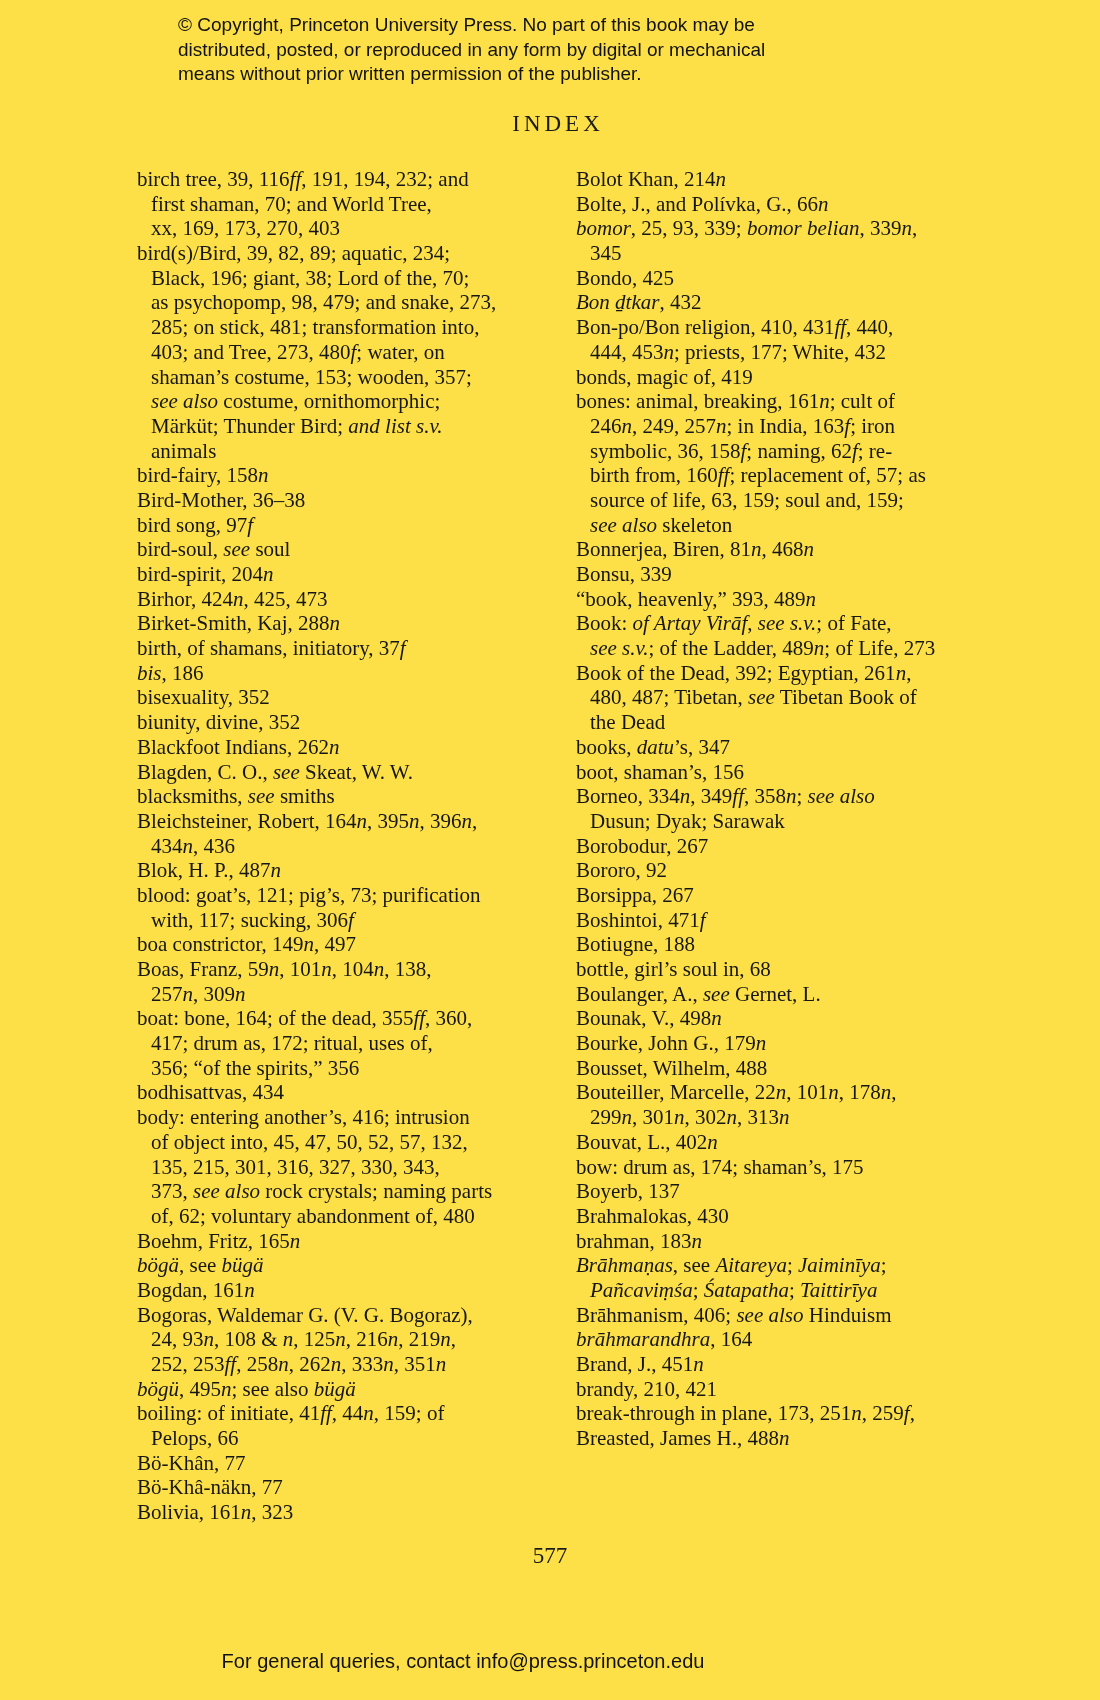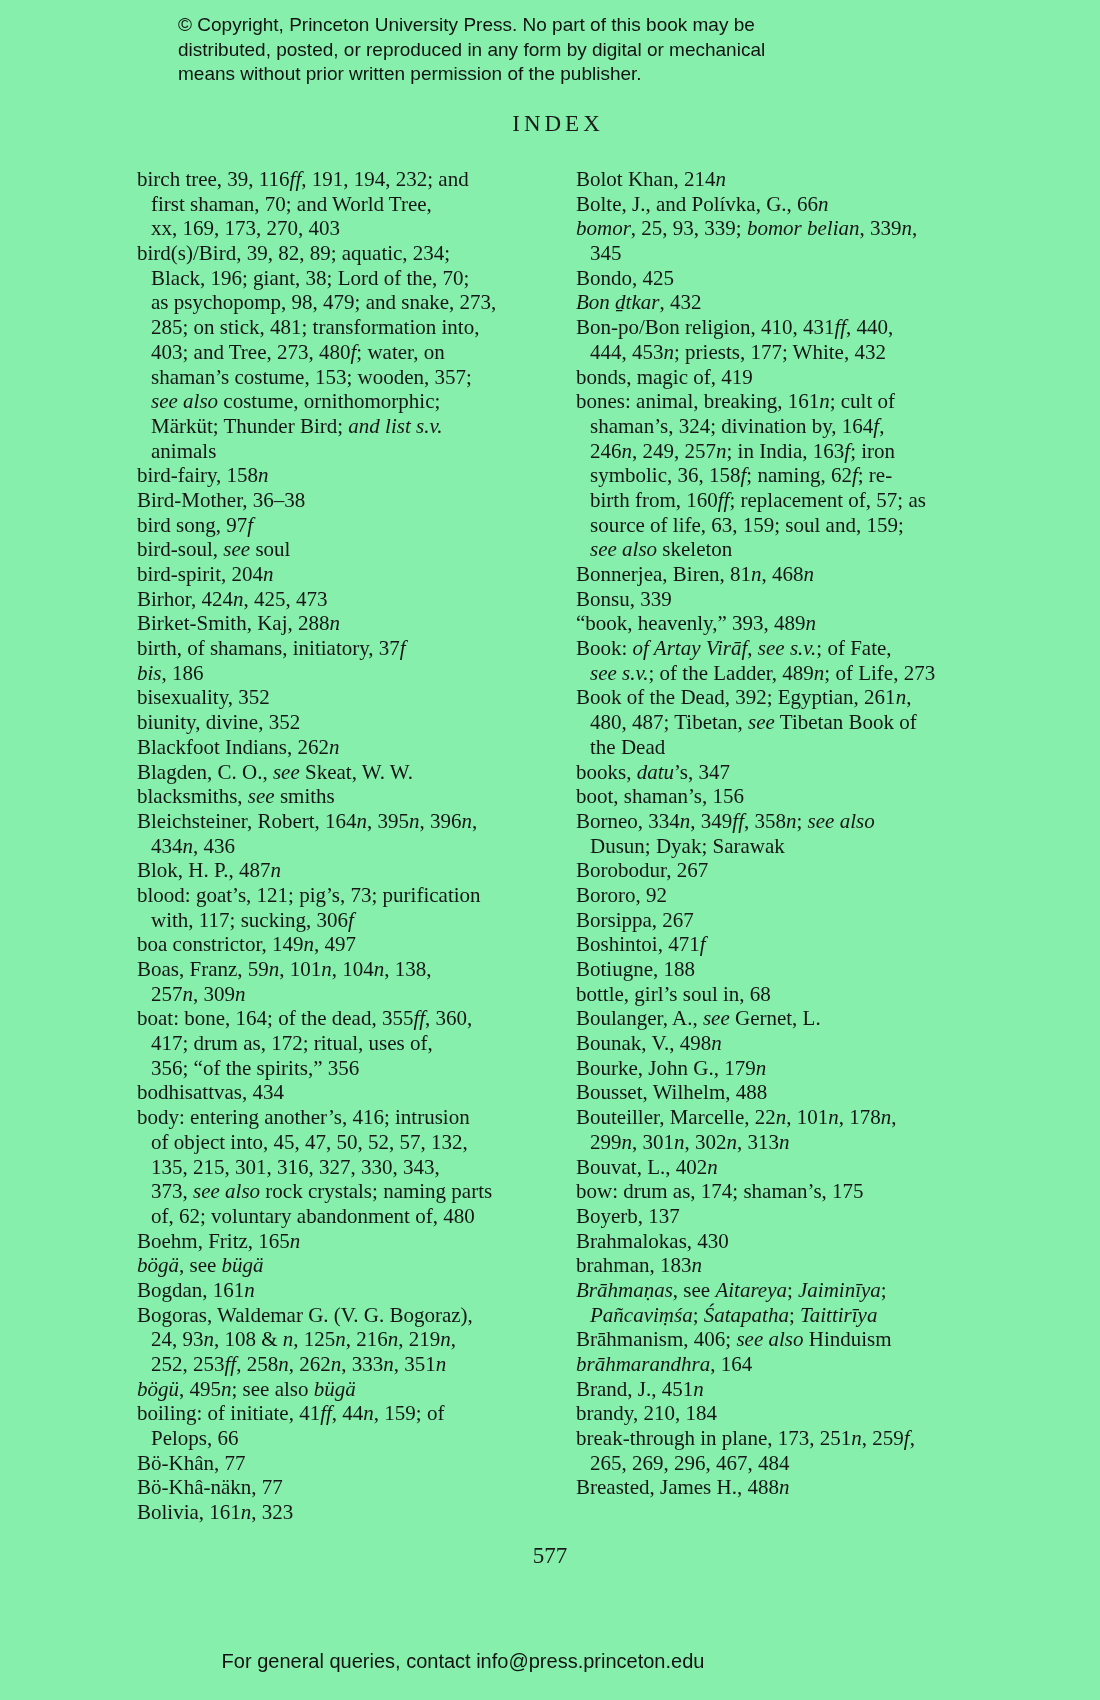--- a/index.html
+++ b/index.html
@@ -1,17 +1,17 @@
 <!DOCTYPE html>
 <html><head>
 <meta charset="utf-8">
 <style>
   html,body { margin:0; padding:0; background:#ffffff; }
   .page {
-    position:relative; width:1100px; height:1700px; background:#86efac;
+    position:relative; width:1100px; height:1700px; background:#fde047;
     color:#1b1b1b; overflow:hidden;
   }
   .copyright {
     position:absolute; left:178px; top:12px;
     font-family:"Liberation Sans", sans-serif;
     font-size:19px; line-height:25px; color:#121212;
   }
   .heading {
     position:absolute; top:111px; left:0; width:1100px; margin:0;
     text-align:center; font-family:"Liberation Serif", serif;
@@ -111,21 +111,20 @@
       <div class="line"><span>Bolot Khan, 214</span><span class="it">n</span></div>
       <div class="line"><span>Bolte, J., and Polívka, G., 66</span><span class="it">n</span></div>
       <div class="line"><span class="it">bomor</span><span>, 25, 93, 339; </span><span class="it">bomor belian</span><span>, 339</span><span class="it">n</span><span>,</span></div>
       <div class="line ind"><span>345</span></div>
       <div class="line"><span>Bondo, 425</span></div>
       <div class="line"><span class="it">Bon ḏtkar</span><span>, 432</span></div>
       <div class="line"><span>Bon-po/Bon religion, 410, 431</span><span class="it">ff</span><span>, 440,</span></div>
       <div class="line ind"><span>444, 453</span><span class="it">n</span><span>; priests, 177; White, 432</span></div>
       <div class="line"><span>bonds, magic of, 419</span></div>
       <div class="line"><span>bones: animal, breaking, 161</span><span class="it">n</span><span>; cult of</span></div>
-      <div class="line ind"><span>shaman’s, 324; divination by, 164</span><span class="it">f</span><span>,</span></div>
       <div class="line ind"><span>246</span><span class="it">n</span><span>, 249, 257</span><span class="it">n</span><span>; in India, 163</span><span class="it">f</span><span>; iron</span></div>
       <div class="line ind"><span>symbolic, 36, 158</span><span class="it">f</span><span>; naming, 62</span><span class="it">f</span><span>; re-</span></div>
       <div class="line ind"><span>birth from, 160</span><span class="it">ff</span><span>; replacement of, 57; as</span></div>
       <div class="line ind"><span>source of life, 63, 159; soul and, 159;</span></div>
       <div class="line ind"><span class="it">see also</span><span> skeleton</span></div>
       <div class="line"><span>Bonnerjea, Biren, 81</span><span class="it">n</span><span>, 468</span><span class="it">n</span></div>
       <div class="line"><span>Bonsu, 339</span></div>
       <div class="line"><span>“book, heavenly,” 393, 489</span><span class="it">n</span></div>
       <div class="line"><span>Book: </span><span class="it">of Artay Virāf</span><span>, </span><span class="it">see s.v.</span><span>; of Fate,</span></div>
       <div class="line ind"><span class="it">see s.v.</span><span>; of the Ladder, 489</span><span class="it">n</span><span>; of Life, 273</span></div>
@@ -151,23 +150,22 @@
       <div class="line"><span>Bouvat, L., 402</span><span class="it">n</span></div>
       <div class="line"><span>bow: drum as, 174; shaman’s, 175</span></div>
       <div class="line"><span>Boyerb, 137</span></div>
       <div class="line"><span>Brahmalokas, 430</span></div>
       <div class="line"><span>brahman, 183</span><span class="it">n</span></div>
       <div class="line"><span class="it">Brāhmaṇas</span><span>, see </span><span class="it">Aitareya</span><span>; </span><span class="it">Jaiminīya</span><span>;</span></div>
       <div class="line ind"><span class="it">Pañcaviṃśa</span><span>; </span><span class="it">Śatapatha</span><span>; </span><span class="it">Taittirīya</span></div>
       <div class="line"><span>Brāhmanism, 406; </span><span class="it">see also</span><span> Hinduism</span></div>
       <div class="line"><span class="it">brāhmarandhra</span><span>, 164</span></div>
       <div class="line"><span>Brand, J., 451</span><span class="it">n</span></div>
-      <div class="line"><span>brandy, 210, 184</span></div>
+      <div class="line"><span>brandy, 210, 421</span></div>
       <div class="line"><span>break-through in plane, 173, 251</span><span class="it">n</span><span>, 259</span><span class="it">f</span><span>,</span></div>
-      <div class="line ind"><span>265, 269, 296, 467, 484</span></div>
       <div class="line"><span>Breasted, James H., 488</span><span class="it">n</span></div>
     </div>
 
   <div class="pagenum">577</div>
 
   <div class="footer">For general queries, contact info@press.princeton.edu</div>
 
 </div>
 
 </body></html>

